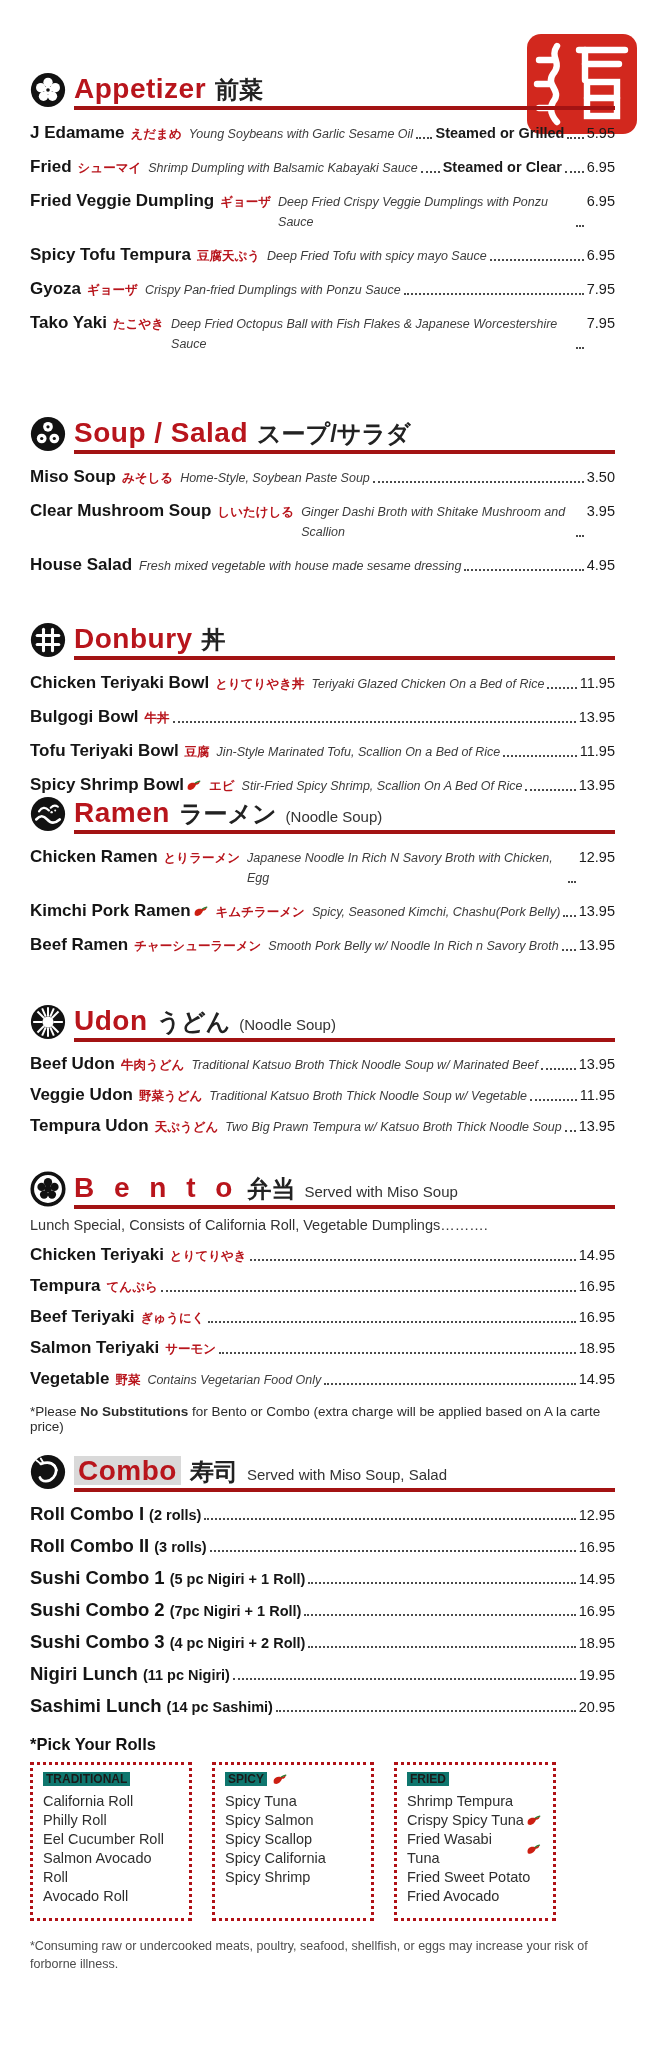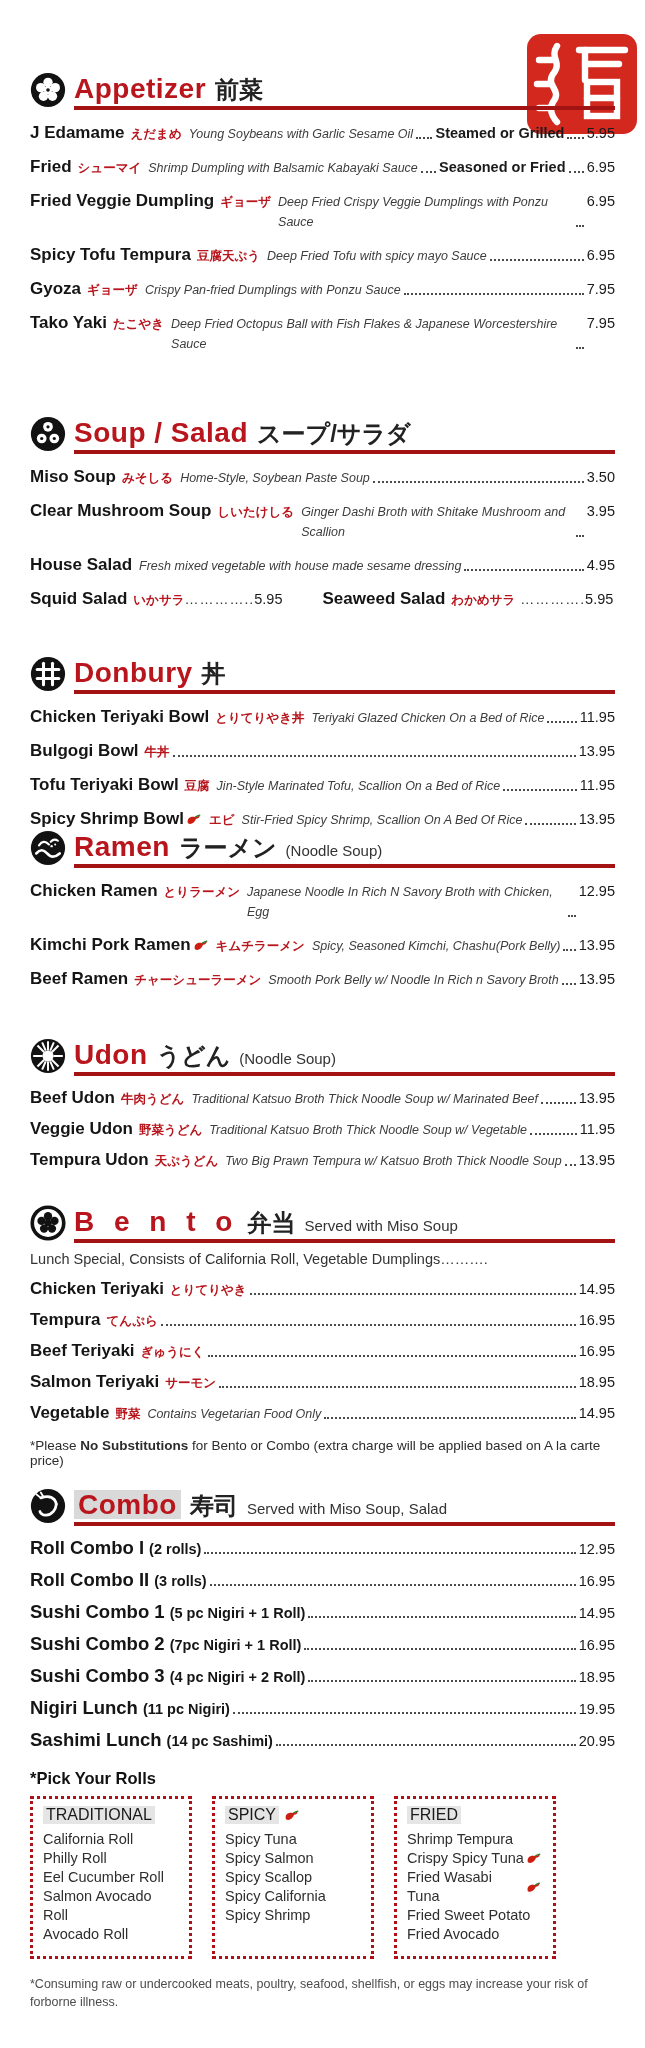--- a/index.html
+++ b/index.html
@@ -49,21 +49,21 @@
   #sec-udon{margin-top:48px;}
   #sec-bento{margin-top:34px;}
   #sec-combo{margin-top:20px;}
   
   .picker{margin-top:18px;}
   .picker-title{font-size:16.5px;font-weight:bold;color:#111;}
   .boxes{display:flex;gap:20px;margin-top:8px;}
   .box{width:162px;box-sizing:border-box;border:3px dotted #b01116;padding:7px 10px 12px;
        min-height:142px;}
   .bhead{display:flex;align-items:center;gap:3px;}
-  .bht{font-size:16px;font-weight:normal;color:#1a1a1a;background:#e5e5e5;padding:0 3px;}
+  .bht{font-size:12px;font-weight:bold;color:#1a1a1a;background:#0f766e;padding:0 3px;}
   .box ul{list-style:none;margin:6px 0 0;padding:0;}
   .box li{font-size:14.5px;color:#2e2e2e;line-height:19px;display:flex;align-items:center;}
   
   .footer{margin-top:16px;}
   .footer p{margin:4px 0 0;font-size:12.5px;color:#4c4c4c;line-height:1.45;}
 </style>
 </head>
 <body>
 
 <div class="page">
@@ -115,21 +115,21 @@
             <span class="lead"></span>
             <span class="imid">Steamed or Grilled</span>
             <span class="lead"></span>
             <span class="iprice">5.95</span>
           </div>
           <div class="row">
             <span class="iname">Fried</span>
             <span class="ijp">シューマイ</span>
             <span class="idesc">Shrimp Dumpling with Balsamic Kabayaki Sauce</span>
             <span class="lead"></span>
-            <span class="imid">Seasoned or Fried</span>
+            <span class="imid">Steamed or Clear</span>
             <span class="lead"></span>
             <span class="iprice">6.95</span>
           </div>
           <div class="row">
             <span class="iname">Fried Veggie Dumpling</span>
             <span class="ijp">ギョーザ</span>
             <span class="idesc">Deep Fried Crispy Veggie Dumplings with Ponzu Sauce</span>
             <span class="lead"></span>
             <span class="iprice">6.95</span>
           </div>
@@ -191,24 +191,20 @@
             <span class="ijp">しいたけしる</span>
             <span class="idesc">Ginger Dashi Broth with Shitake Mushroom and Scallion</span>
             <span class="lead"></span>
             <span class="iprice">3.95</span>
           </div>
           <div class="row">
             <span class="iname">House Salad</span>
             <span class="idesc">Fresh mixed vegetable with house made sesame dressing</span>
             <span class="lead"></span>
             <span class="iprice">4.95</span>
-          </div>
-          <div class="row pair">
-            <span class="half"><span class="iname">Squid Salad</span><span class="ijp">いかサラ</span><span class="pdots">…………..</span><span class="iprice">5.95</span></span>
-            <span class="half"><span class="iname">Seaweed Salad</span><span class="ijp">わかめサラ</span><span class="pdots"> ………….</span><span class="iprice">5.95</span></span>
           </div>
         </div>
       </section>
       <section class="section" id="sec-donbury">
         <div class="shead">
           <span class="crest">
             <svg width="36" height="36" viewBox="0 0 40 40">
               <circle cx="20" cy="20" r="19" fill="#121212"></circle>
               <g stroke="#fff" stroke-width="3.4" stroke-linecap="round">
                 <path d="M8,15 H32"></path>

